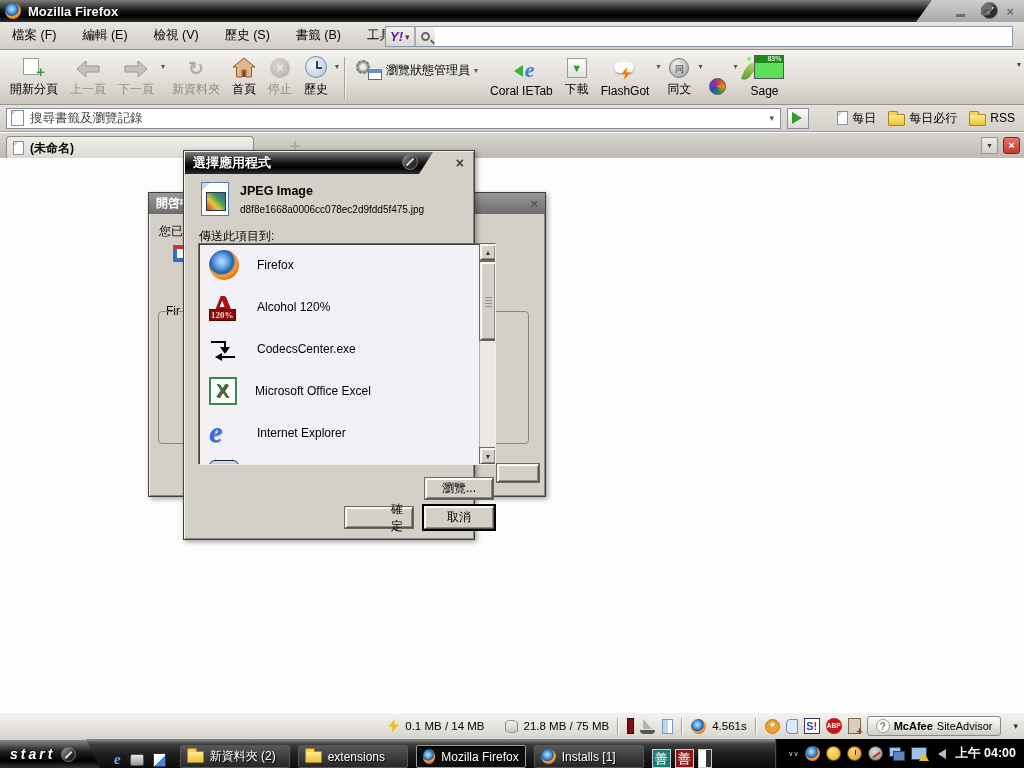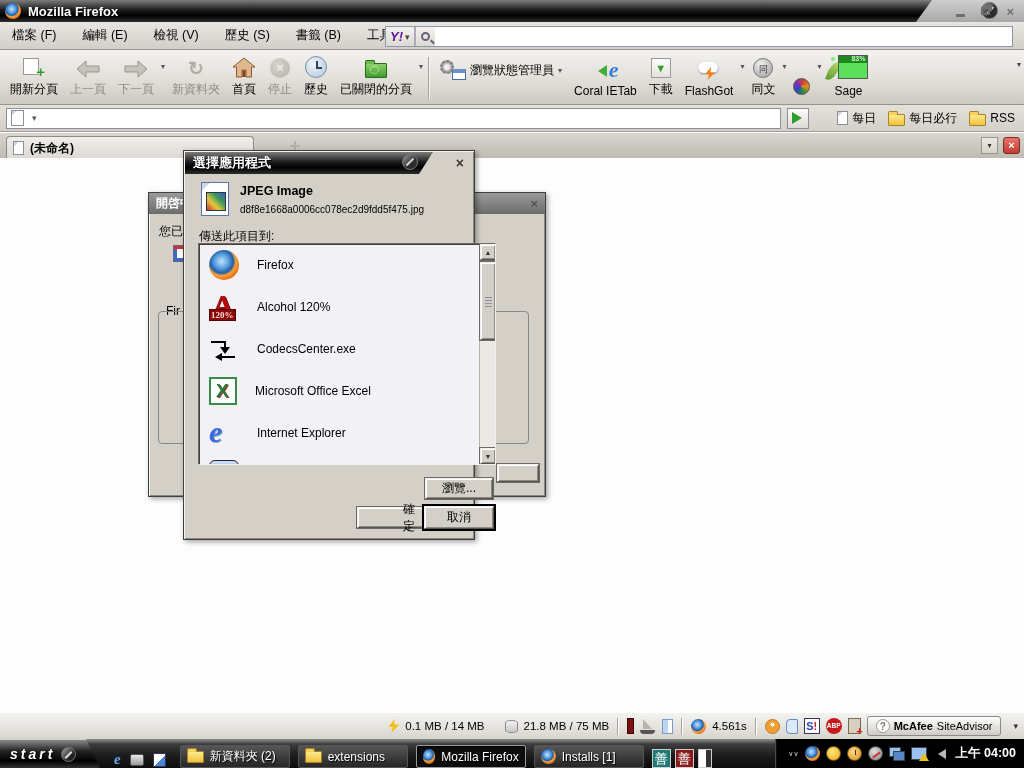--- a/index.html
+++ b/index.html
@@ -185,21 +185,21 @@
 .ic-excel .x { position:absolute; left:5px; top:1px; font-size:19px; font-weight:bold; color:#2a7a3a; text-shadow:1px 1px 0 #a33; }
 .ic-ie { font:bold italic 30px "Liberation Serif",serif; color:#3a6ae0; text-shadow:1px 1px 0 #8ab; width:30px; height:30px; line-height:28px; }
 .ic-partial { width:30px; height:30px; border-radius:6px; background:linear-gradient(#cfe0f8,#3a5ac8); border:1px solid #223; }
 
 .lsb { position:absolute; right:0; top:0; width:16px; height:100%; background:#ece9e4; border-left:1px solid #b8b4ac; }
 .sbtn { position:absolute; left:0; width:16px; height:16px; font-size:7px; color:#333; line-height:15px; text-align:center; }
 .sbtn.up { top:0; } .sbtn.down { bottom:0; }
 .sthumb { position:absolute; left:0; top:18px; width:16px; height:78px; }
 .sthumb .grip { width:7px; height:11px; background:repeating-linear-gradient(0deg,#918da0 0 1px,transparent 1px 3px); }
 .btn-browse { position:absolute; left:241px; top:327px; width:68px; height:21px; }
-.btn-ok { position:absolute; left:173px; top:356px; width:68px; height:21px;padding-left:45px; }
+.btn-ok { position:absolute; left:161px; top:356px; width:68px; height:21px;padding-left:45px; }
 .btn-cancel { position:absolute; left:240px; top:355px; width:70px; height:23px; }
 
 
 .statusbar { position:absolute; left:0; top:712px; width:1024px; height:27px;
   background:linear-gradient(180deg,#f4f3f0,#d8d5ce); border-top:1px solid #fff;
   display:flex; align-items:center; justify-content:flex-end; gap:6px; padding:0 6px; font-size:11.5px; }
 .ssep { width:2px; height:17px; border-left:1px solid #a8a49c; border-right:1px solid #fff; margin:0 2px; }
 .sic { display:inline-block; }
 .ic-bolt { width:11px; height:14px; background:#f0c018; clip-path:polygon(60% 0,0 55%,40% 55%,28% 100%,100% 40%,55% 40%); }
 .ic-disk { width:13px; height:13px; background:linear-gradient(#f2f2f2,#c8c8c8); border:1px solid #8a8a8a; border-radius:6px/3px; }
@@ -330,24 +330,20 @@
       <span class="tlabel">首頁</span>
     </div>
     <div class="tbtn disabled">
       <span class="ic ic-stop">×</span>
       <span class="tlabel">停止</span>
     </div>
     <div class="tbtn">
       <span class="ic ic-clock"></span>
       <span class="tlabel">歷史</span>
     </div>
-    <div class="tbtn">
-      <span class="ic folder green" style="width:22px;height:15px;"></span>
-      <span class="tlabel">已關閉的分頁</span>
-    </div>
     <span class="mini-drop">▾</span>
     <span class="tsep"></span>
     <div class="tbtn tbtn-inline">
       <span class="ic ic-session">
           <span class="gear"></span>
           <span class="win"></span>
         </span>
       <span class="tlabel">瀏覽狀態管理員</span>
       <span class="mini-drop" style="margin:0;">▾</span>
     </div>
@@ -388,20 +384,21 @@
         <span class="pct">83%</span>
       </span>
       <span class="tlabel">Sage</span>
     </div>
     <span class="nav-overflow">▾</span>
   </div>
 
   <div class="locrow">
     <div class="urlbar">
       <span class="pageic"></span>
+      <span class="hint">搜尋書籤及瀏覽記錄</span>
       <span class="drop">▾</span>
     </div>
     <div class="go-btn">
         <span class="tri"></span>
       </div>
     <div style="width:14px;"></div>
     <div class="bm-item">
       <span class="pageic" style="width:11px;height:14px;"></span>
       <span>每日</span>
     </div>

